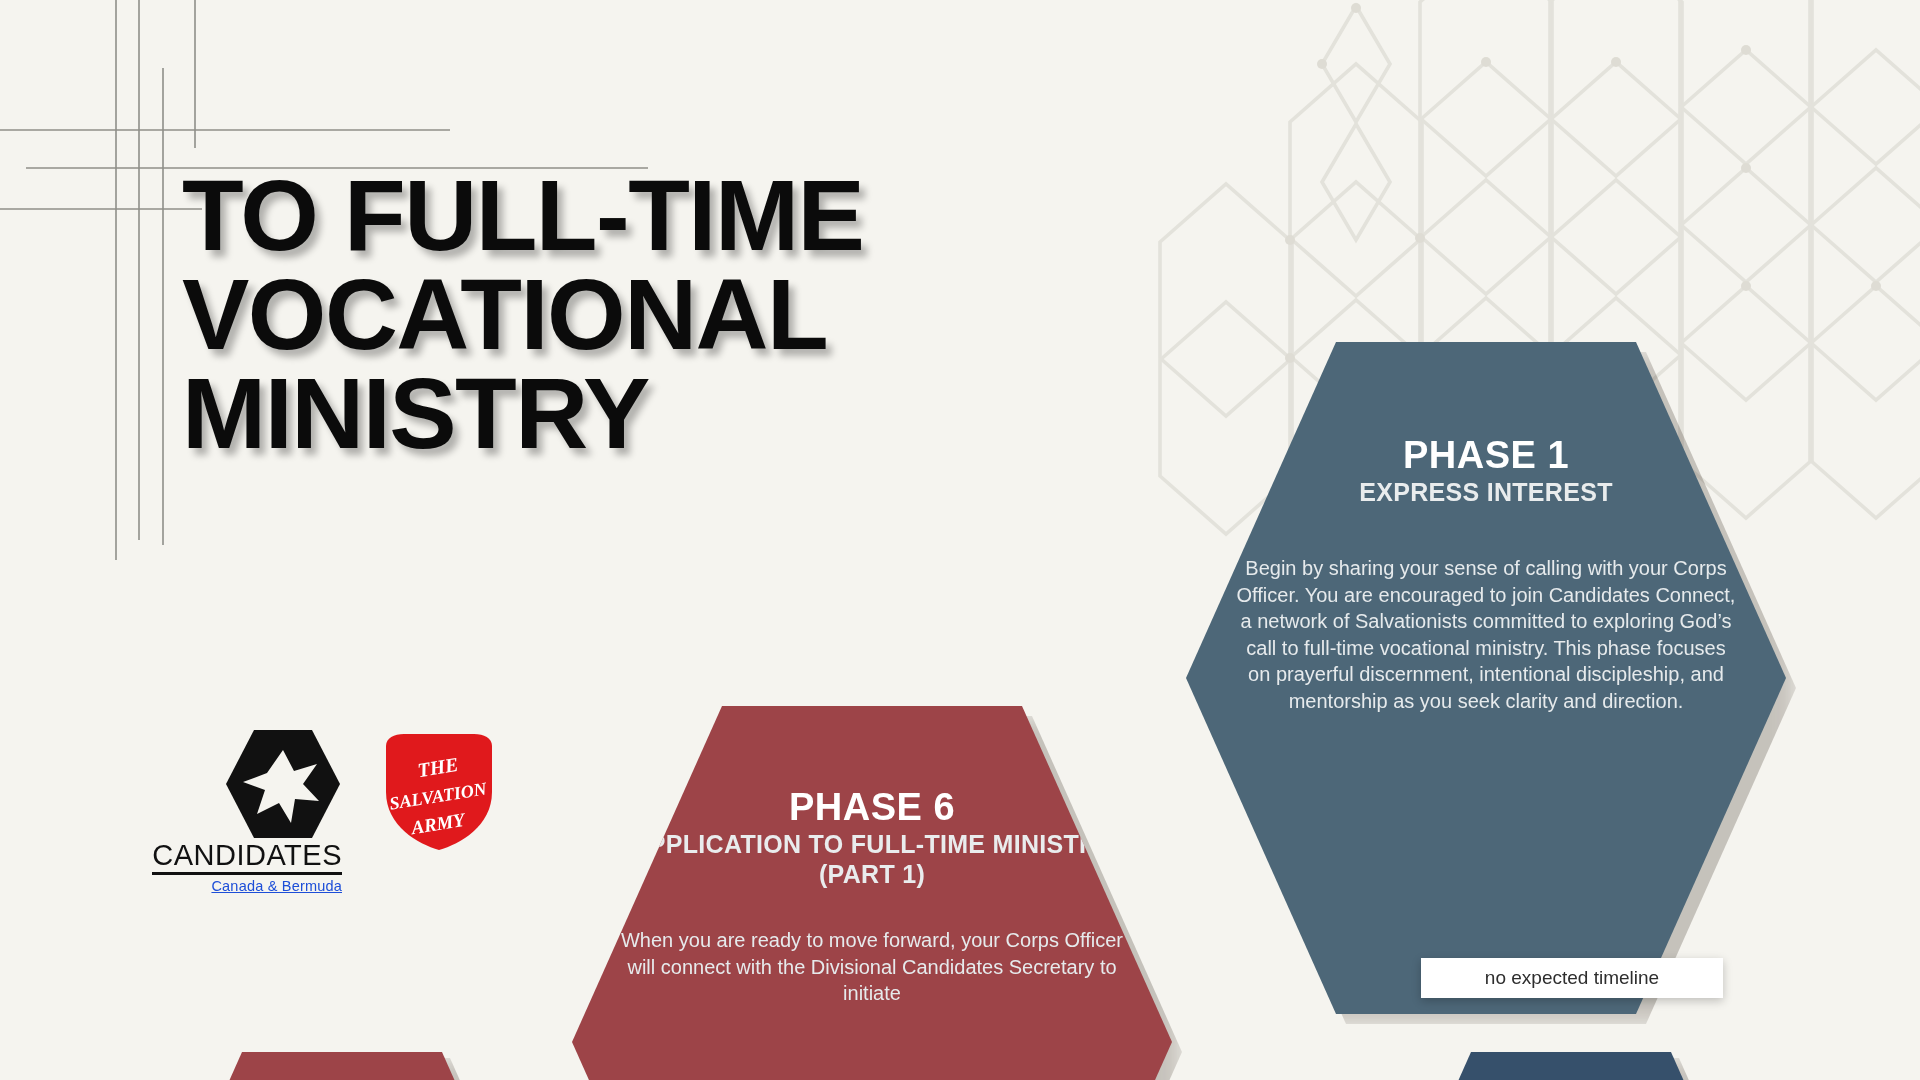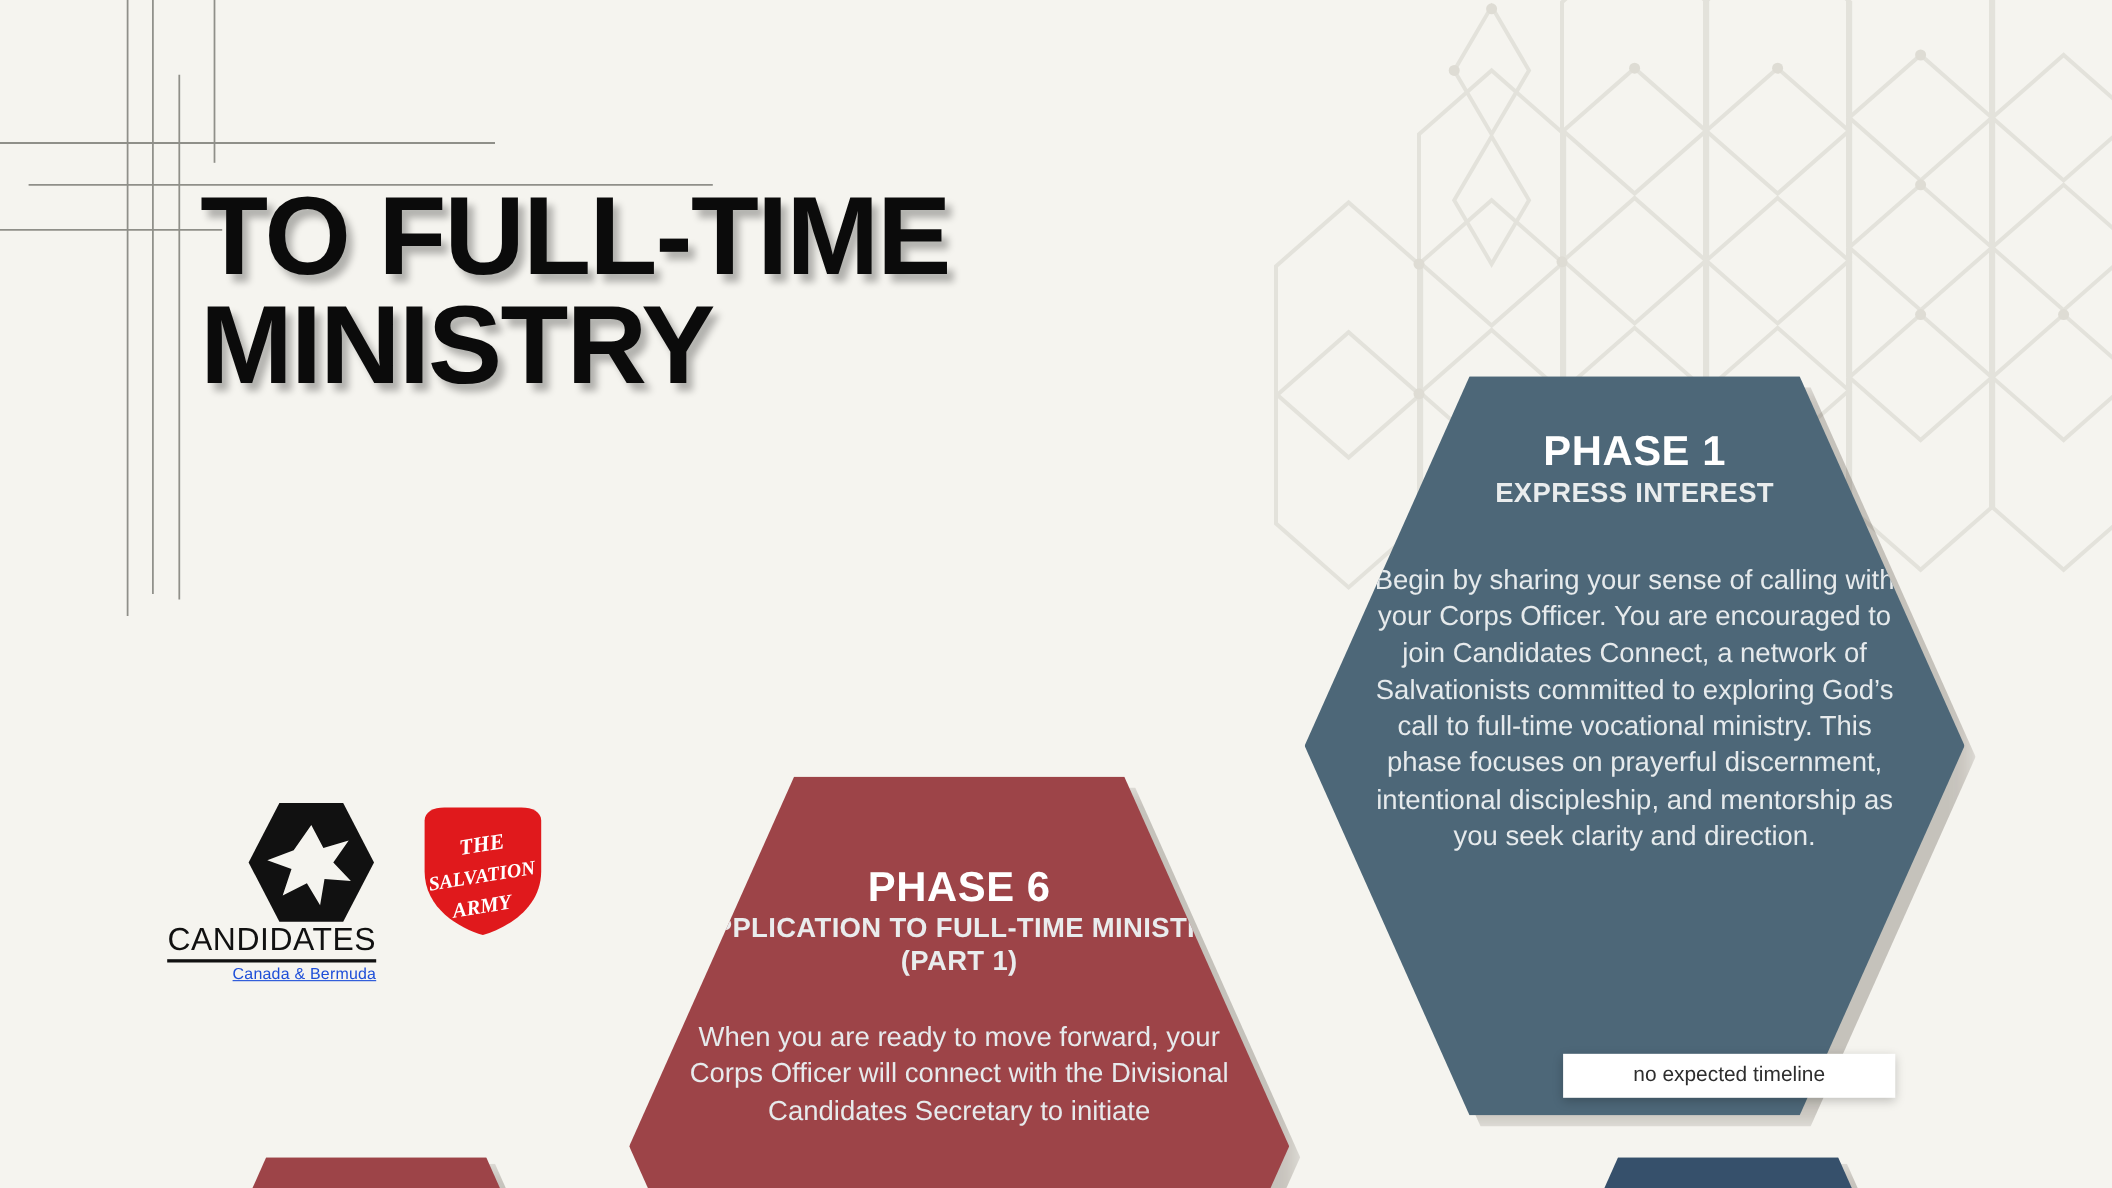--- a/index.html
+++ b/index.html
@@ -113,21 +113,21 @@
     font-family: "Liberation Sans", sans-serif;
     font-weight: bold;
     font-size: 25px;
     letter-spacing: 0.3px;
     color: #e9eced;
     line-height: 1.2;
   }
   .hex-body {
     font-family: "Liberation Sans", sans-serif;
     font-weight: normal;
-    font-size: 25px;
+    font-size: 20px;
     line-height: 1.33;
     color: #e6eaec;
   }
   .timeline-pill {
     position: absolute;
     background: #ffffff;
     color: #2e2e2e;
     font-family: "Liberation Sans", sans-serif;
     font-size: 19px;
     line-height: 40px;
@@ -135,21 +135,21 @@
     box-shadow: 0 3px 9px rgba(0,0,0,0.22);
   }
 
   
   #phase1-hex {
     left: 1186px;
     top: 342px;
     width: 600px;
     height: 672px;
     background: #4d6778;
-    padding-top: 48px;
+    padding-top: 92px;
   }
   #phase1-shadow {
     left: 1196px; top: 352px; width: 600px; height: 672px;
   }
   #phase1-body { width: 500px; margin-top: 48px; }
   #phase1-timeline { left: 1421px; top: 958px; width: 302px; height: 40px; }
 
   
   #phase2-hex {
     left: 572px;
@@ -243,20 +243,21 @@
     <circle cx="1746" cy="286" r="5"></circle>
     <circle cx="1876" cy="286" r="5"></circle>
     <circle cx="1290" cy="476" r="5"></circle>
     <circle cx="1420" cy="474" r="5"></circle>
     <circle cx="1746" cy="50" r="5"></circle>
   </g>
 </svg>
 
 <div id="title-block">
   <div class="title-line">TO FULL-TIME</div>
+  <div class="title-line">VOCATIONAL</div>
   <div class="title-line">MINISTRY</div>
 </div>
 
 <div id="logo-row">
 
   <div id="candidates-logo">
     <svg width="118" height="112" viewBox="0 0 118 112">
       <path d="M30 2 H88 L116 56 L88 110 H30 L2 56 Z" fill="#111111"></path>
       <path d="M59 22 L70 43 L93 36 L79 56 L95 73 L71 71 L67 95 L55 75 L33 86 L41 62 L19 54 L43 45 Z" fill="#f5f4ef"></path>
     </svg>

